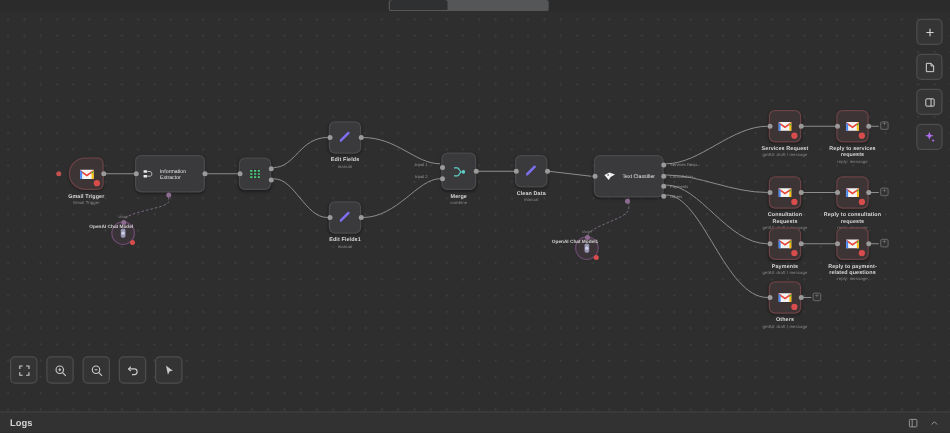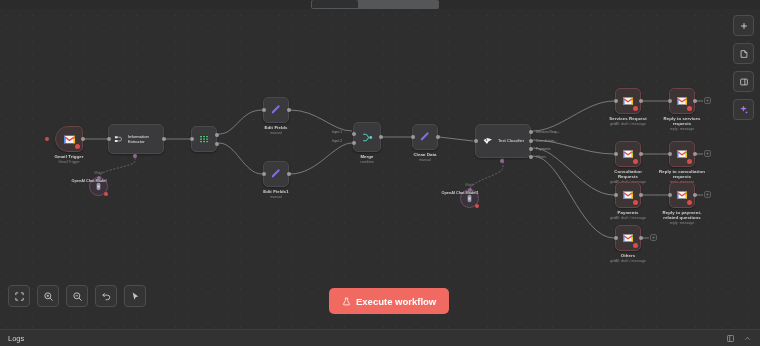--- a/index.html
+++ b/index.html
@@ -131,21 +131,21 @@
     background: #353535; display: flex; align-items: center; justify-content: center;
     color: #cfcfcf; font-size: 11px;
   }
 
   
   .logs {
     position: absolute; left: 0; bottom: 0; width: 760px; height: 17px;
     background: #323232; border-top: 1px solid #3f3f3f;
     display: flex; align-items: center; padding: 0 8px;
   }
-  .logs-title { font-size: 7.5px; color: #d2d2d2; font-weight: normal; }
+  .logs-title { font-size: 7.5px; color: #d2d2d2; font-weight: bold; }
   .logs-right { margin-left: auto; display: flex; align-items: center; gap: 8px; color:#8d8d8d; }
 </style>
 </head>
 <body>
 
 <div id="app">
 
   <div class="topbar">
     <div class="topbar-strip"></div>
     <div class="topbar-tab"></div>
@@ -512,27 +512,20 @@
             <path d="M8 5L4 9l4 4"></path>
         </svg>
       </div>
       <div class="tbtn">
         <svg width="11" height="11" viewBox="0 0 24 24">
           <path d="M6 3l12 9-5.5 1.2L9.5 19z" fill="#c9c9c9"></path>
         </svg>
       </div>
     </div>
 
-    <button class="exec">
-      <svg width="9" height="9" viewBox="0 0 24 24" fill="none" stroke="#ffffff" stroke-width="2">
-        <path d="M9 3v6L4 19a1.5 1.5 0 0 0 1.3 2h13.4A1.5 1.5 0 0 0 20 19l-5-10V3"></path>
-        <path d="M8 3h8"></path>
-      </svg>
-      <span>Execute workflow</span>
-    </button>
 
     <div class="rail">
       <div class="rbtn">
         <svg width="10" height="10" viewBox="0 0 24 24" stroke="#d4d4d4" stroke-width="2.2">
           <path d="M12 5v14M5 12h14"></path>
         </svg>
       </div>
       <div class="rbtn">
         <svg width="10" height="10" viewBox="0 0 24 24" fill="none" stroke="#d4d4d4" stroke-width="1.9">
           <path d="M5 4h9l5 5v11H5z"></path>

